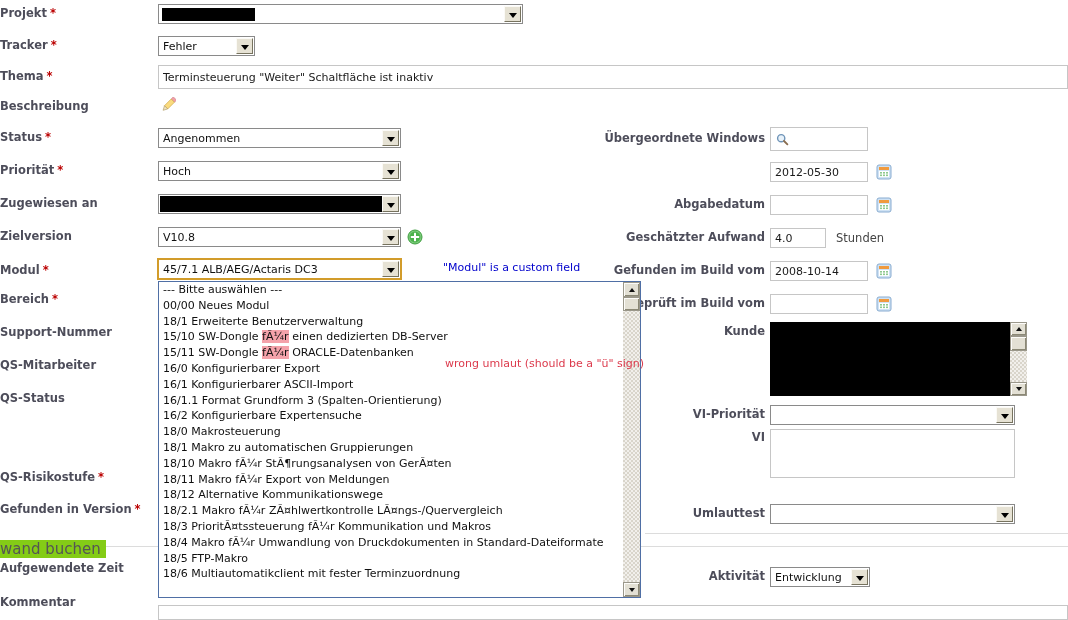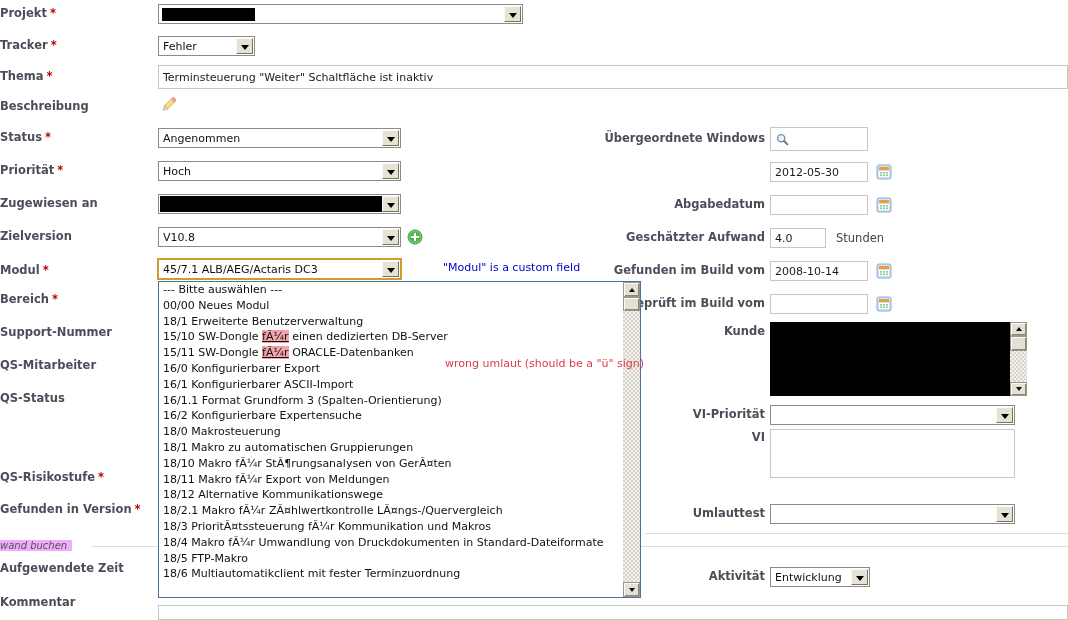--- a/index.html
+++ b/index.html
@@ -28,40 +28,40 @@
        font-family:"DejaVu Sans","Liberation Sans",sans-serif;font-size:11px;color:#1a1a1a;
        padding:1px 4px;outline:none;}
   .ta{position:absolute;border:1px solid #c6c6c6;background:#fff;box-sizing:border-box;resize:none;outline:none;}
   .redact{position:absolute;background:#000;}
   
   #dd{position:absolute;left:158px;top:281px;width:483px;height:317px;background:#fff;
       border:1px solid #4f6fa5;box-sizing:border-box;z-index:10;}
   #dd-opts{position:absolute;left:0;top:0;right:17px;bottom:0;overflow:hidden;}
   .dd-opt{height:15.8px;line-height:15.8px;padding-left:4px;font-size:11px;color:#101010;
           white-space:nowrap;overflow:hidden;}
-  .hl{background:#f4a2aa;text-decoration:underline;}
+  .hl{background:#f4a2aa;}
   
   .vscroll{position:absolute;width:17px;}
   .wtrack{position:absolute;left:0;right:0;background-color:#f2f0ec;
     background-image:linear-gradient(45deg,#d9d5cb 25%,transparent 25%,transparent 75%,#d9d5cb 75%),
                      linear-gradient(45deg,#d9d5cb 25%,transparent 25%,transparent 75%,#d9d5cb 75%);
     background-size:4px 4px;background-position:0 0,2px 2px;}
   .wbtn{position:absolute;left:0;right:0;background:#e3e0d4;border:1px solid #9a978a;
         box-shadow:inset 1px 1px 0 #fdfcf9, inset -1px -1px 0 #8b8875;box-sizing:border-box;
         display:flex;align-items:center;justify-content:center;}
   .wthumb{position:absolute;left:0;right:0;background:#e3e0d4;border:1px solid #9a978a;
         box-shadow:inset 1px 1px 0 #fdfcf9, inset -1px -1px 0 #8b8875;box-sizing:border-box;}
   .tri-s-u{width:0;height:0;border-left:3.5px solid transparent;border-right:3.5px solid transparent;border-bottom:4.5px solid #111;}
   .tri-s-d{width:0;height:0;border-left:3.5px solid transparent;border-right:3.5px solid transparent;border-top:4.5px solid #111;}
   
   .note-blue{position:absolute;color:#0000cc;font-size:11px;white-space:nowrap;}
   .note-red{position:absolute;color:#dc3a4c;font-size:11px;white-space:nowrap;z-index:20;}
   
   .hline{position:absolute;height:0;border-top:1px solid #dcdcdc;}
-  .legend{position:absolute;left:0;top:540px;font-size:10px;color:#555;background:#f0abfc;padding-right:5px;font-style:italic;}
+  .legend{position:absolute;left:0;top:540px;font-size:15px;color:#555;background:#84cc16;padding-right:5px;}
   .icon{position:absolute;}
 </style>
 </head>
 <body>
 <div id="screen">
 
 <div class="lbl" style="top:6px"><span>Projekt</span><span class="req">*</span></div>
 <div class="lbl" style="top:38px"><span>Tracker</span><span class="req">*</span></div>
 <div class="lbl" style="top:69px"><span>Thema</span><span class="req">*</span></div>
 <div class="lbl" style="top:99px"><span>Beschreibung</span></div>

